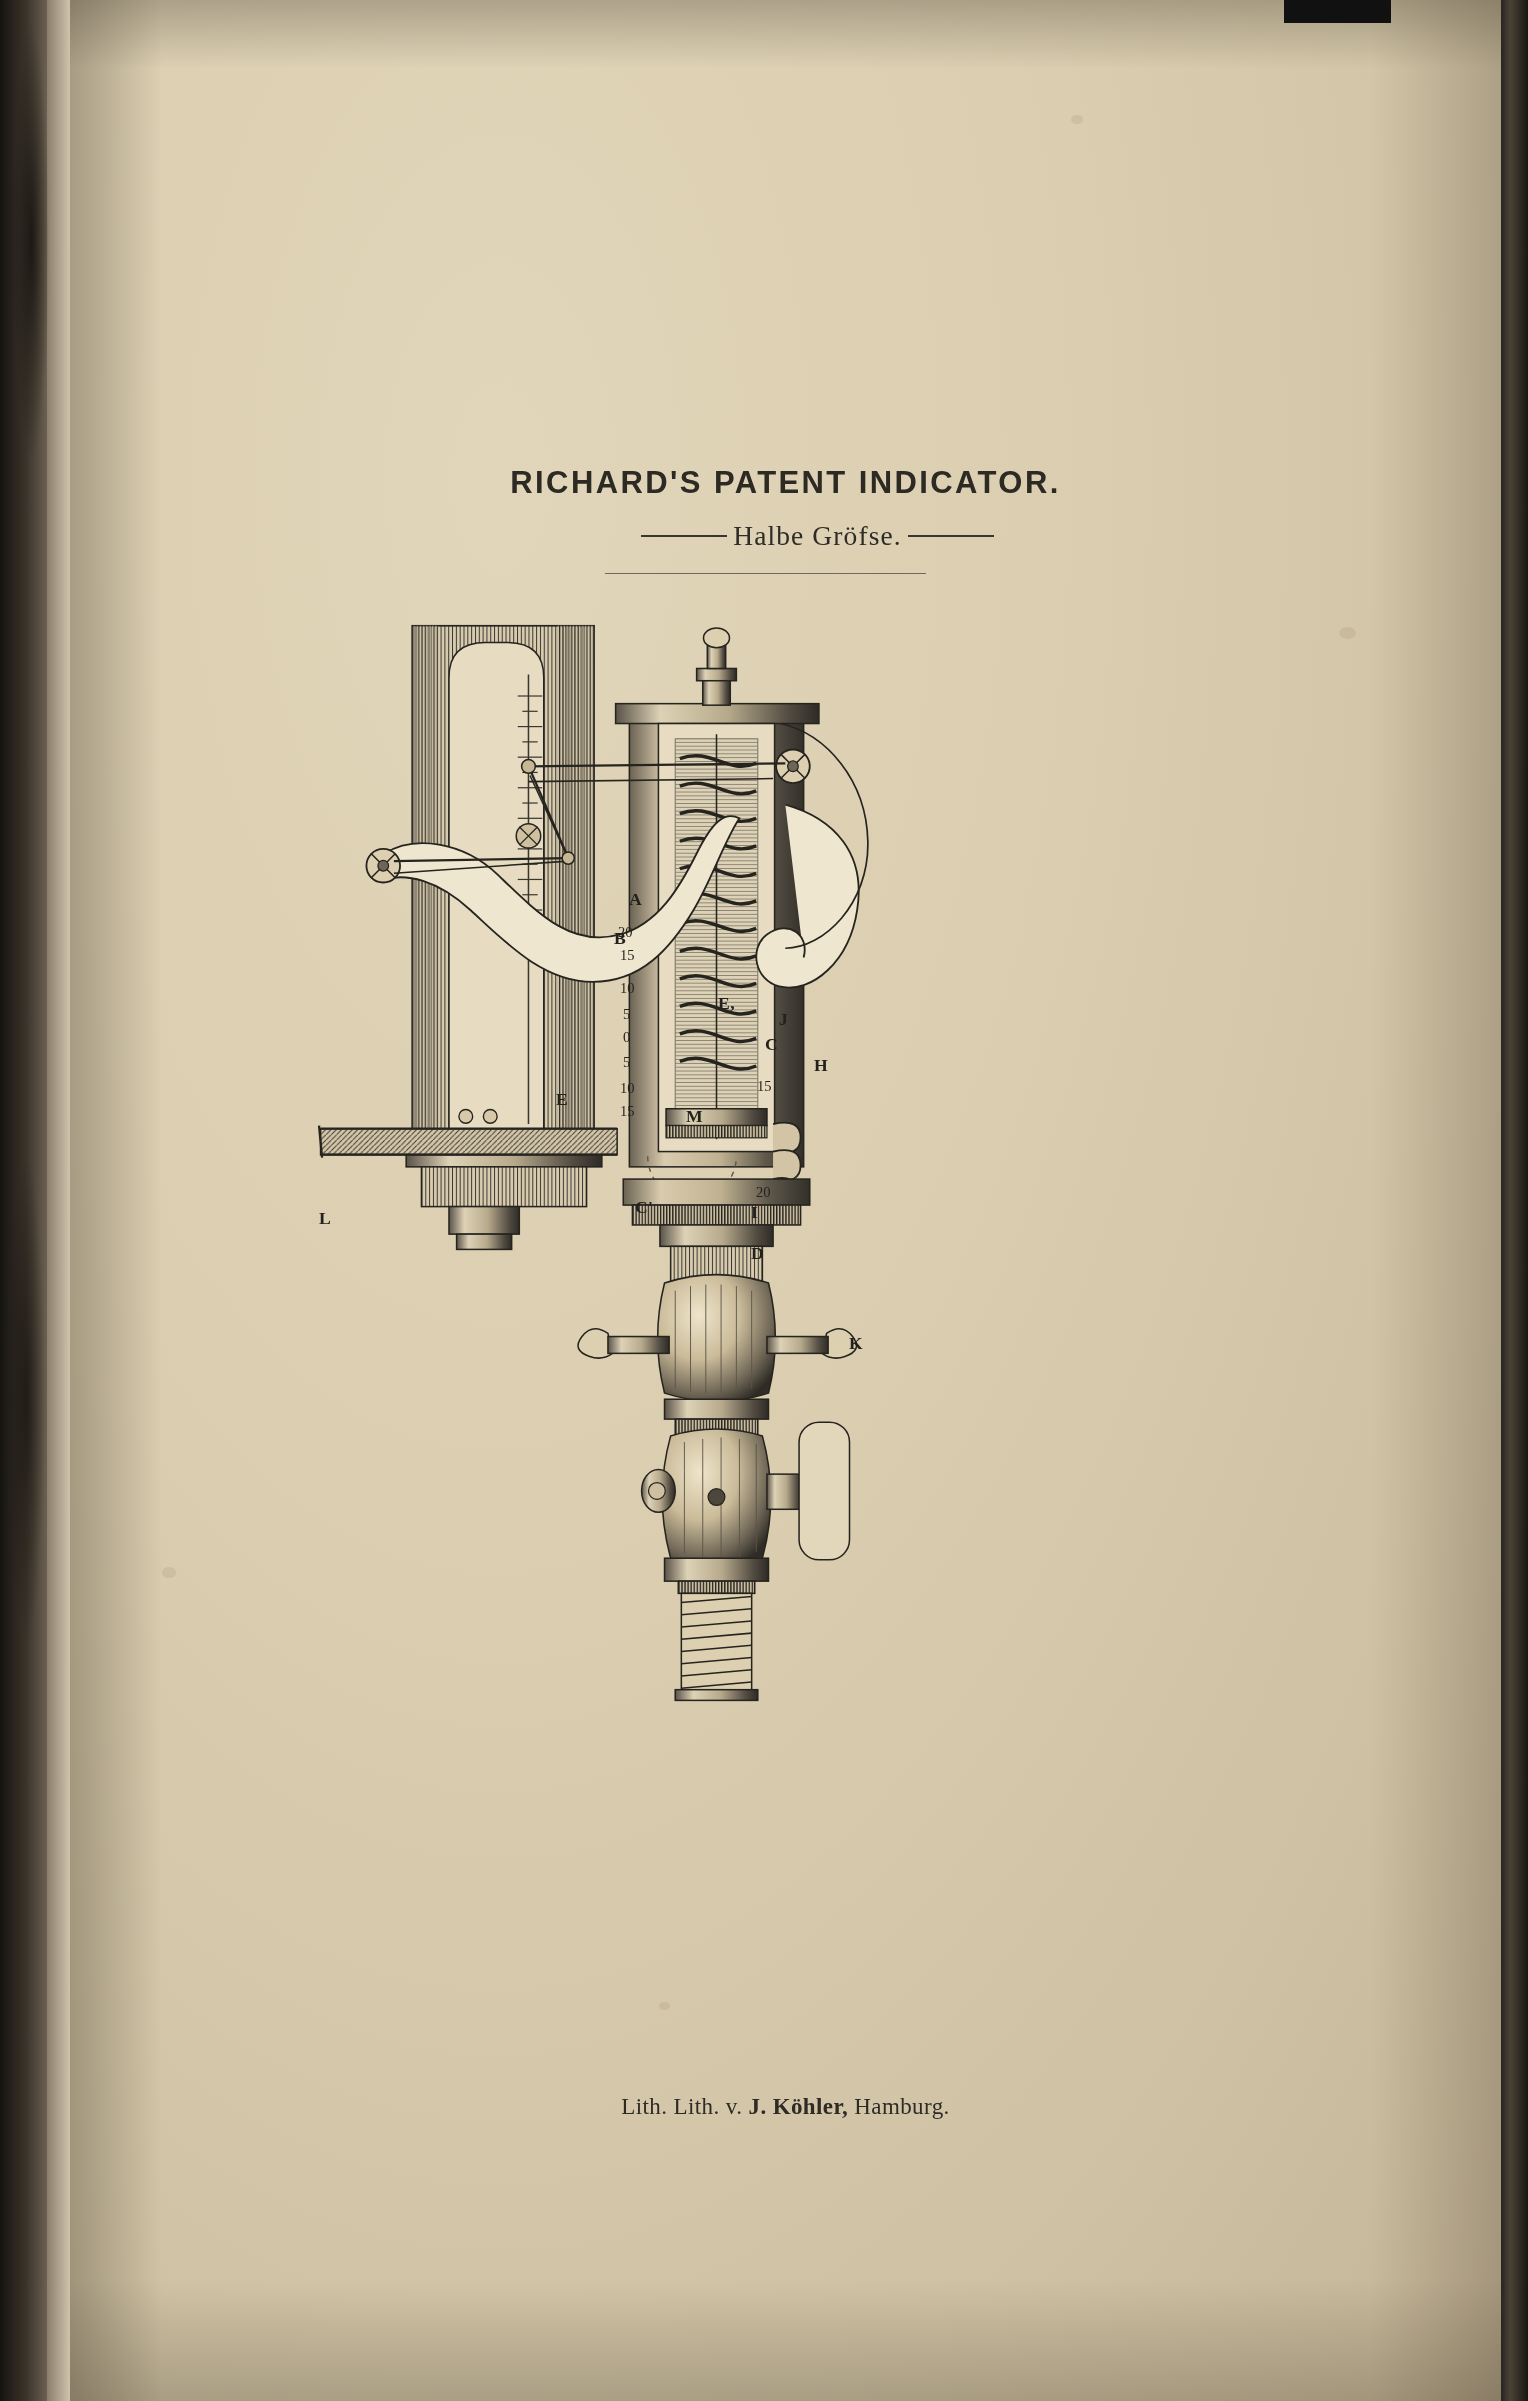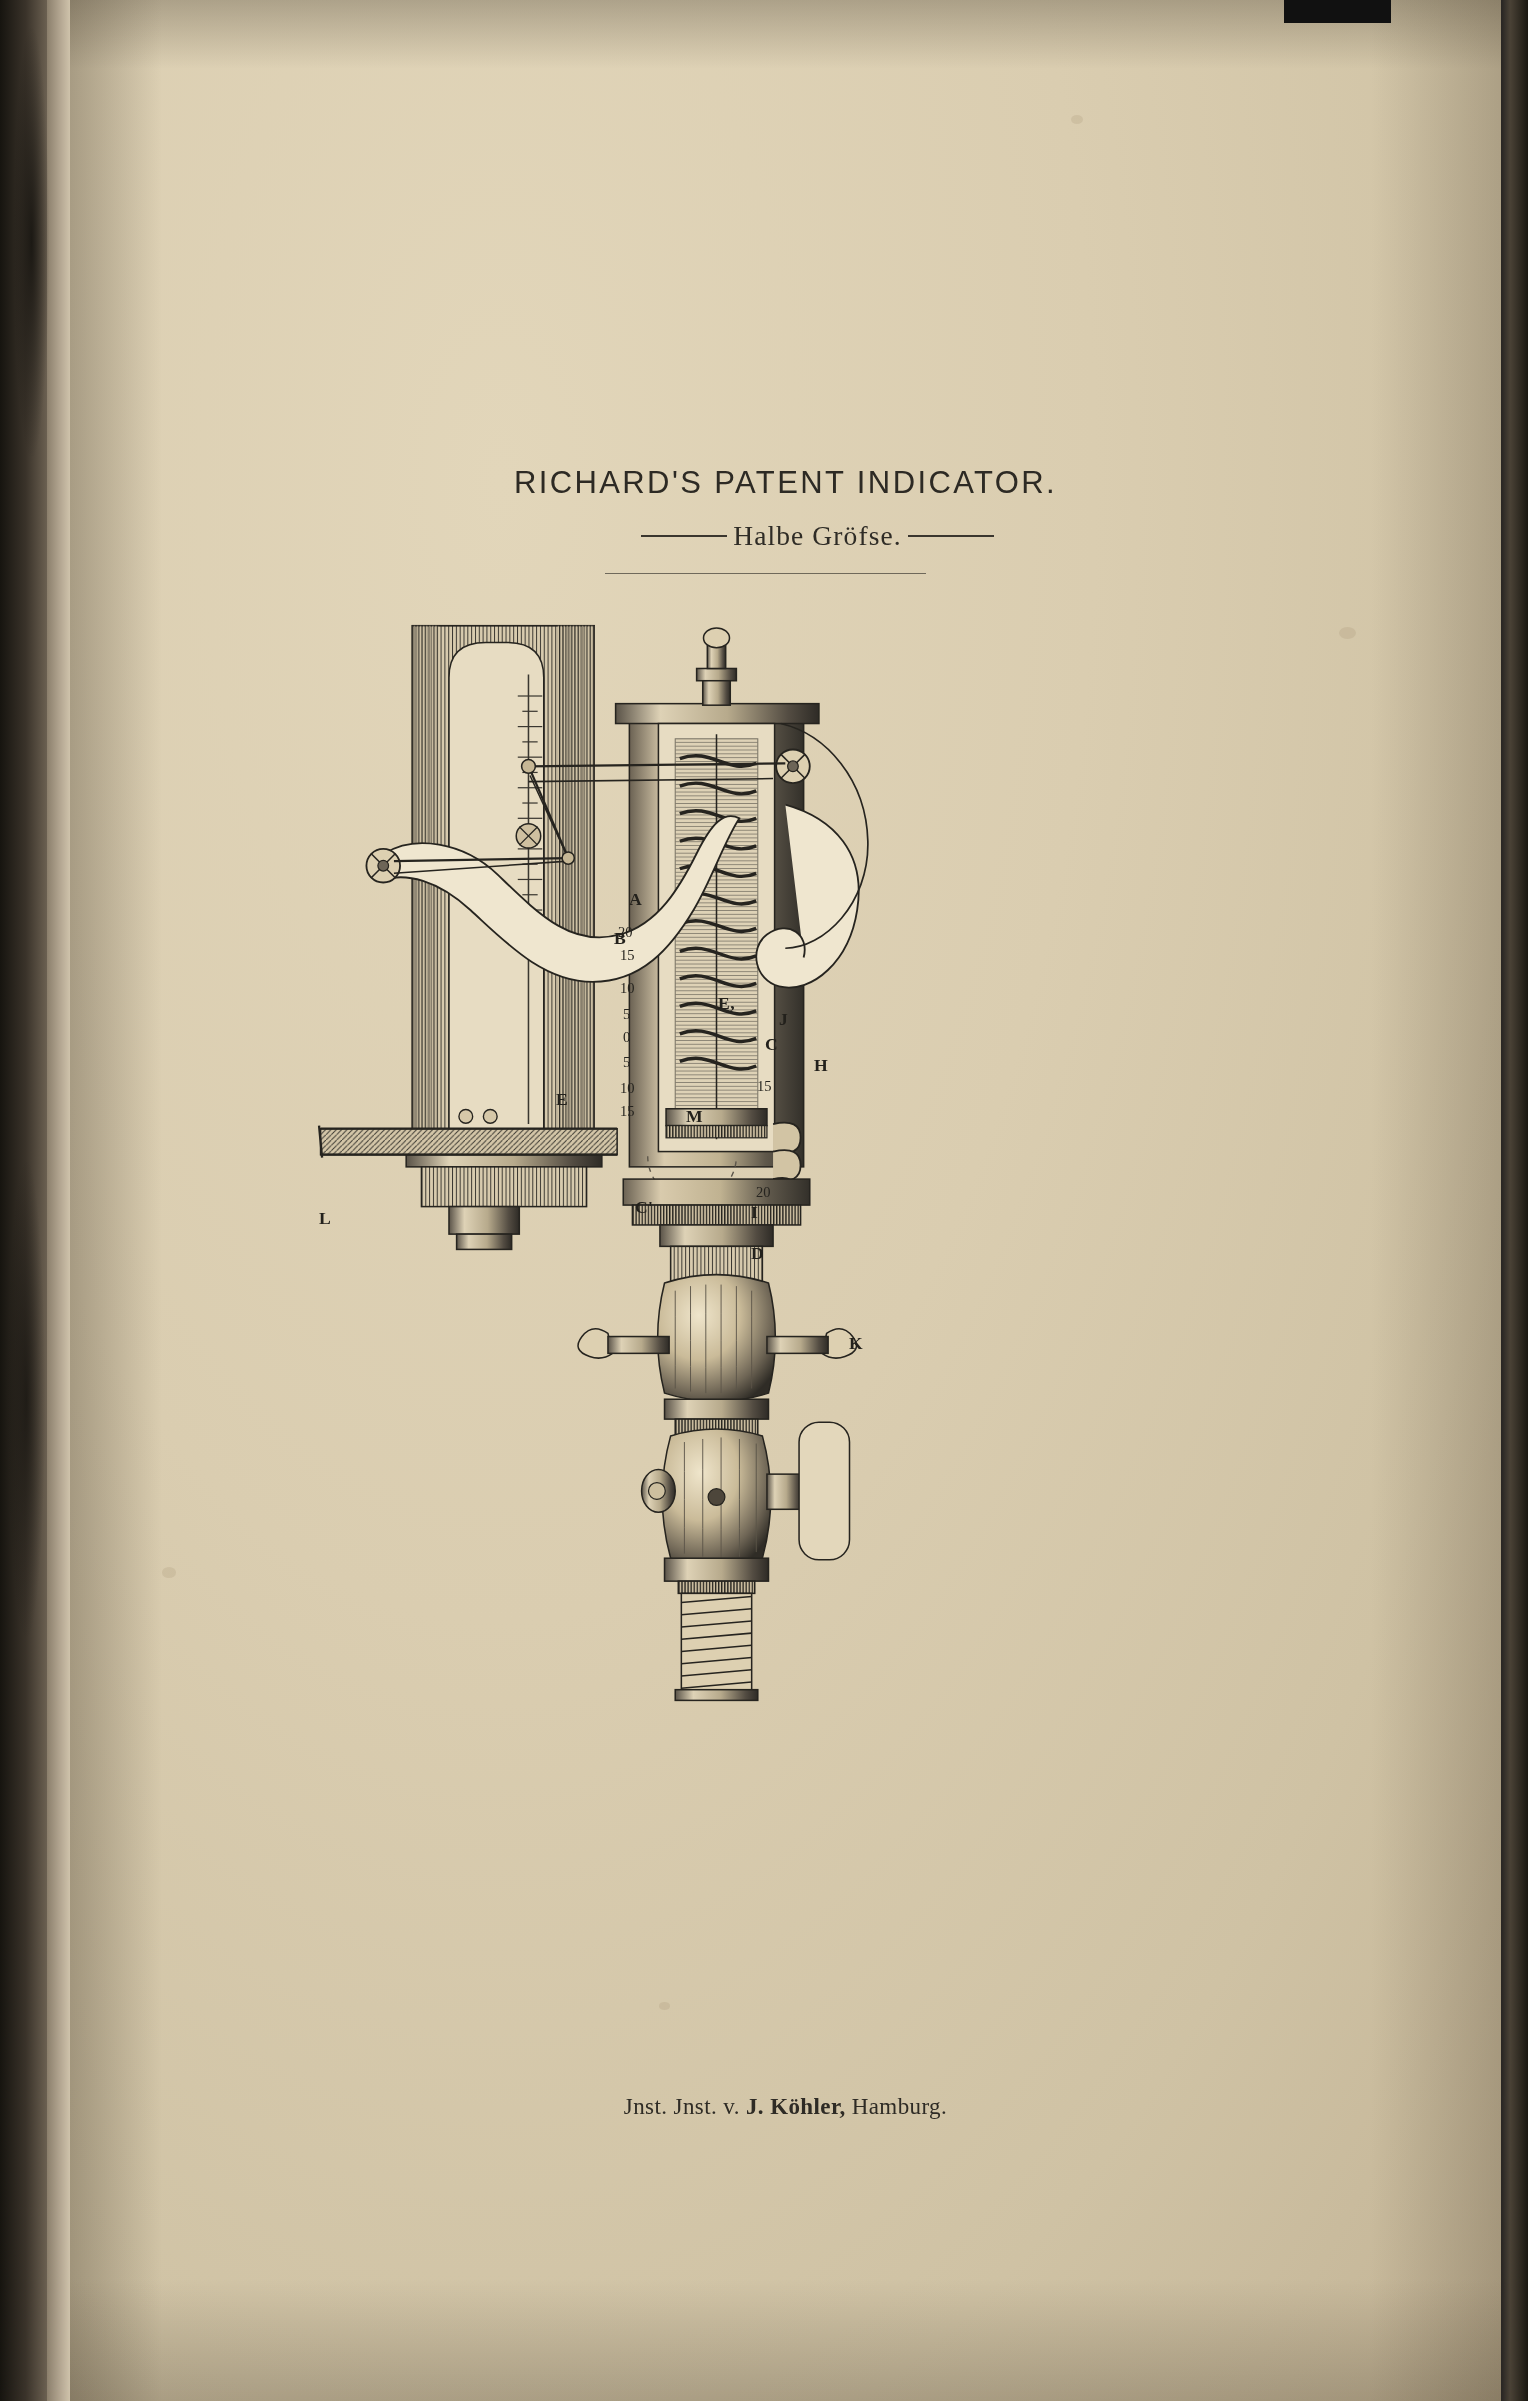--- a/index.html
+++ b/index.html
@@ -85,21 +85,21 @@
     background: #111;
   }
 
   
   .title {
     position: absolute;
     left: 0; top: 465px;
     width: 1431px;
     text-align: center;
     font-family: "Liberation Sans", sans-serif;
-    font-weight: 400;
+    font-weight: 700;
     font-size: 31px;
     letter-spacing: 2.4px;
     color: #2d2a24;
   }
   .subtitle-row {
     position: absolute;
     left: 0; top: 520px;
     width: 1431px;
     display: flex;
     align-items: center;
@@ -439,20 +439,20 @@
       <span class="scalenum" style="left:312px;top:417px">5</span>
       <span class="scalenum" style="left:312px;top:440px">0</span>
       <span class="scalenum" style="left:312px;top:465px">5</span>
       <span class="scalenum" style="left:309px;top:491px">10</span>
       <span class="scalenum" style="left:309px;top:514px">15</span>
 
       <span class="scalenum" style="left:446px;top:489px">15</span>
       <span class="scalenum" style="left:445px;top:595px">20</span>
     </div>
 
-    <div class="imprint"><span>Jnst. Jnst. v. </span><b>J. Köhler,</b><span> Hamburg.</span></div>
+    <div class="imprint"><span>Lith. Lith. v. </span><b>J. Köhler,</b><span> Hamburg.</span></div>
 
   </div>
 
   <div class="right-dark-bar"></div>
   <div class="top-black-notch"></div>
 </div>
 
 
 </body></html>

